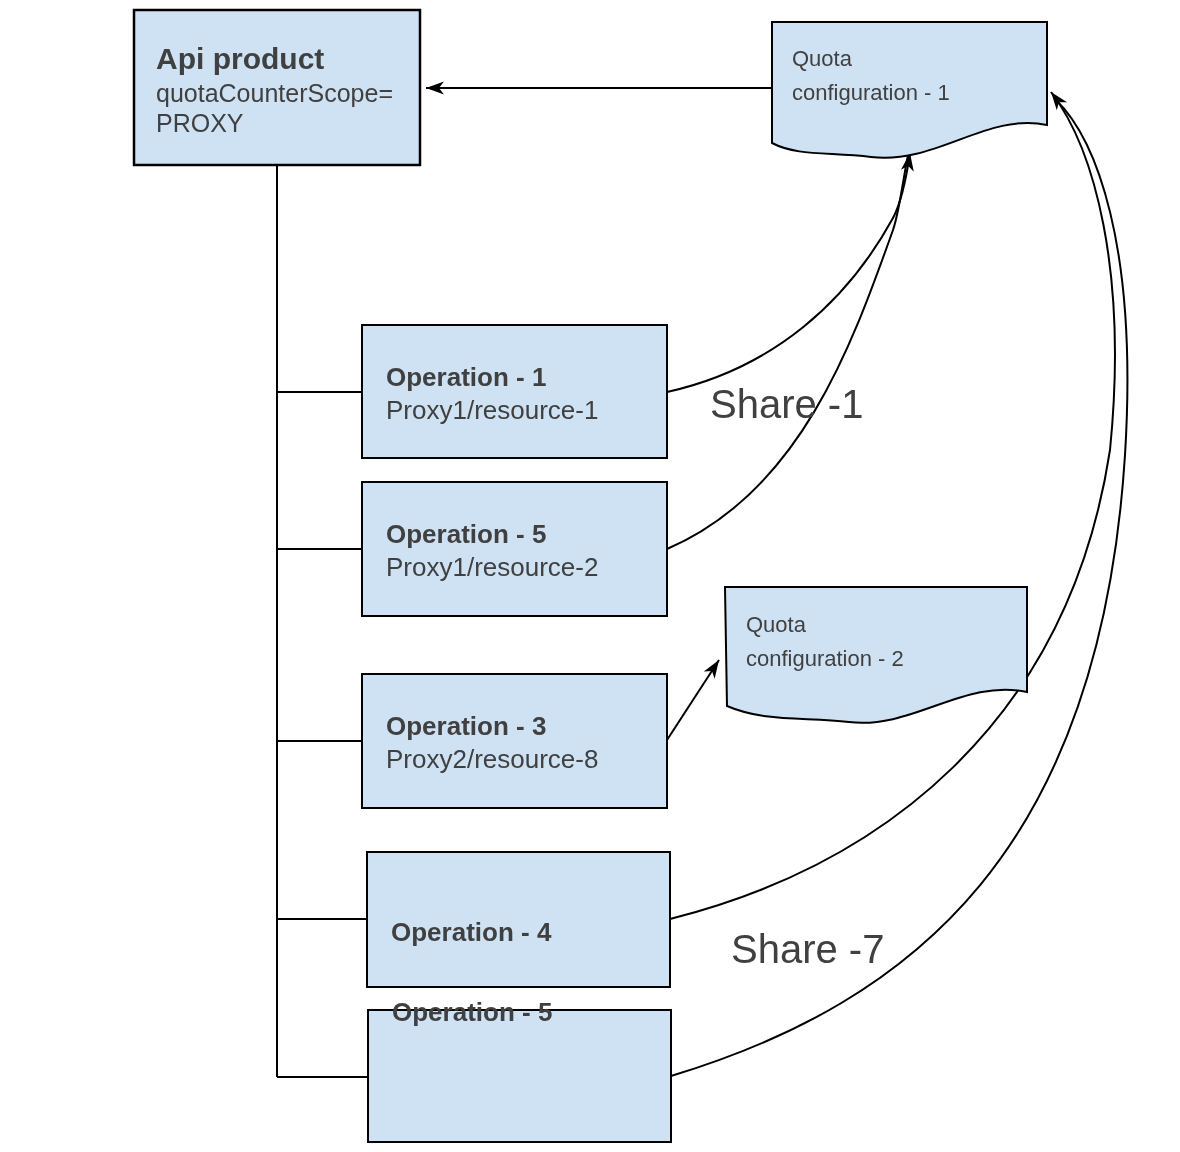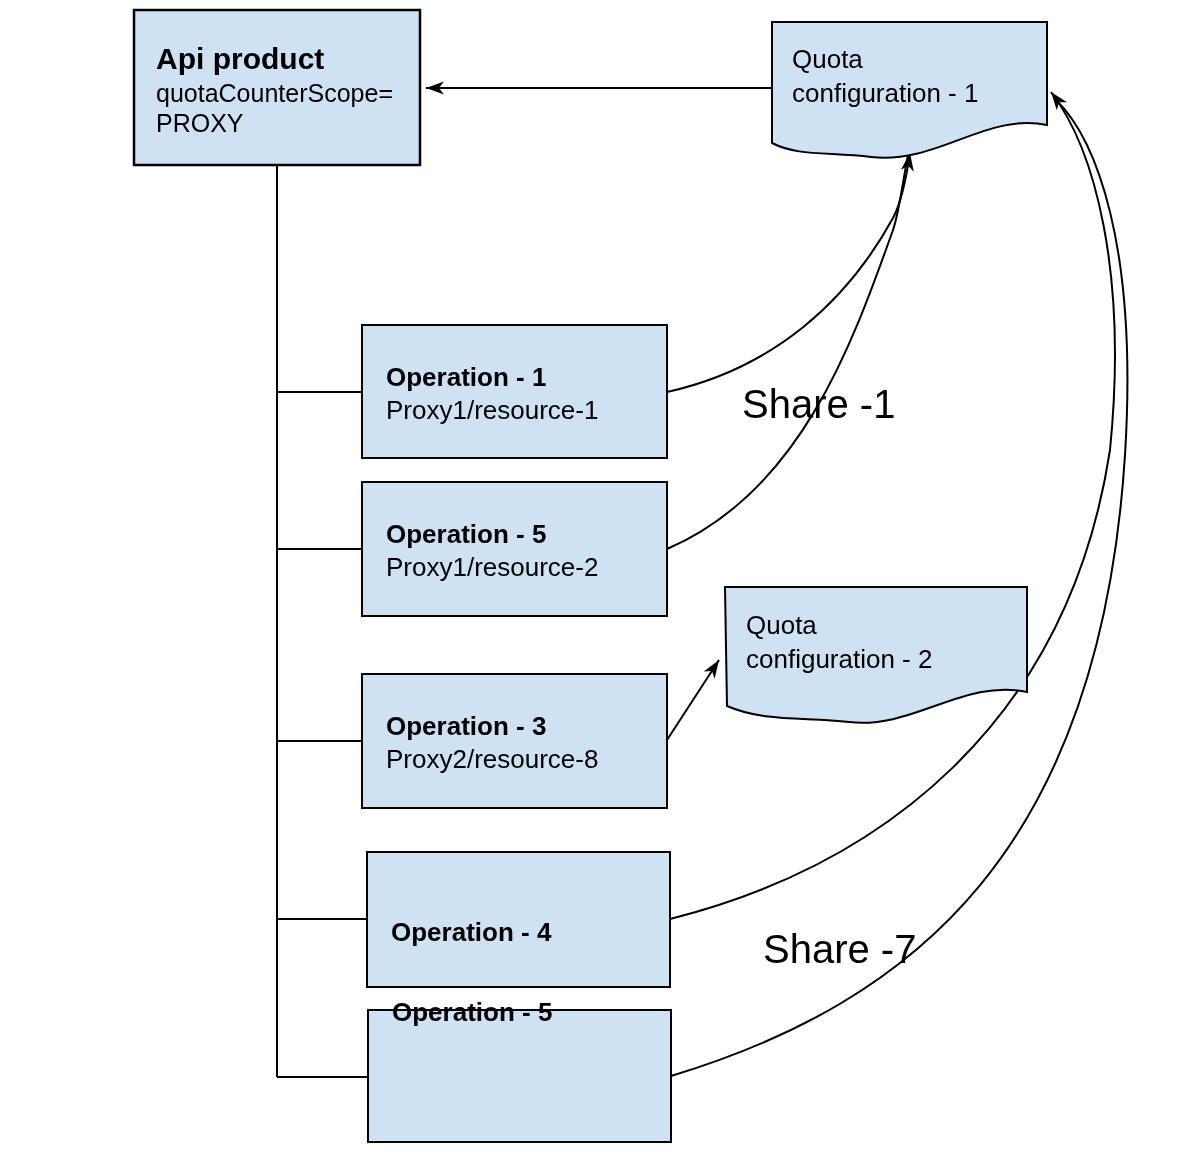--- a/index.html
+++ b/index.html
@@ -2,35 +2,35 @@
 <html><head>
 <meta charset="utf-8">
 <style>
   html, body { margin: 0; padding: 0; background: #ffffff; }
   .canvas {
     position: relative;
     width: 1180px;
     height: 1152px;
     background: #ffffff;
     font-family: "Liberation Sans", sans-serif;
-    color: #000000;
+    color: #404040;
     overflow: hidden;
   }
   .canvas svg { position: absolute; left: 0; top: 0; }
   .edge { fill: none; stroke: #000000; stroke-width: 2; }
   .shape { stroke: #000000; stroke-width: 2; }
   .shape.api { stroke-width: 2.5; }
   #arrowhead path { fill: #000000; stroke: none; }
   .txt { position: absolute; white-space: nowrap; }
   .api-title   { font-size: 30px; font-weight: bold; line-height: 38px; }
   .api-sub     { font-size: 25px; line-height: 30px; }
-  .doc-line    { font-size: 26px; line-height: 34px; }
+  .doc-line    { font-size: 22px; line-height: 34px; }
   .op-title    { font-size: 26px; font-weight: bold; line-height: 33px; }
   .op-sub      { font-size: 26px; line-height: 33px; }
-  .share-label { font-size: 40px; line-height: 46px; margin-left: 32px; }
+  .share-label { font-size: 40px; line-height: 46px; }
 </style>
 </head>
 <body>
 
 <div class="canvas">
 
   <svg width="1180" height="1152" viewBox="0 0 1180 1152">
     <defs>
       <marker id="arrowhead" markerUnits="userSpaceOnUse" markerWidth="22" markerHeight="16" viewBox="0 0 22 16" refX="20" refY="8" orient="auto">
         <path d="M2 1.5 L20 8 L2 14.5 L7 8 Z"></path>

